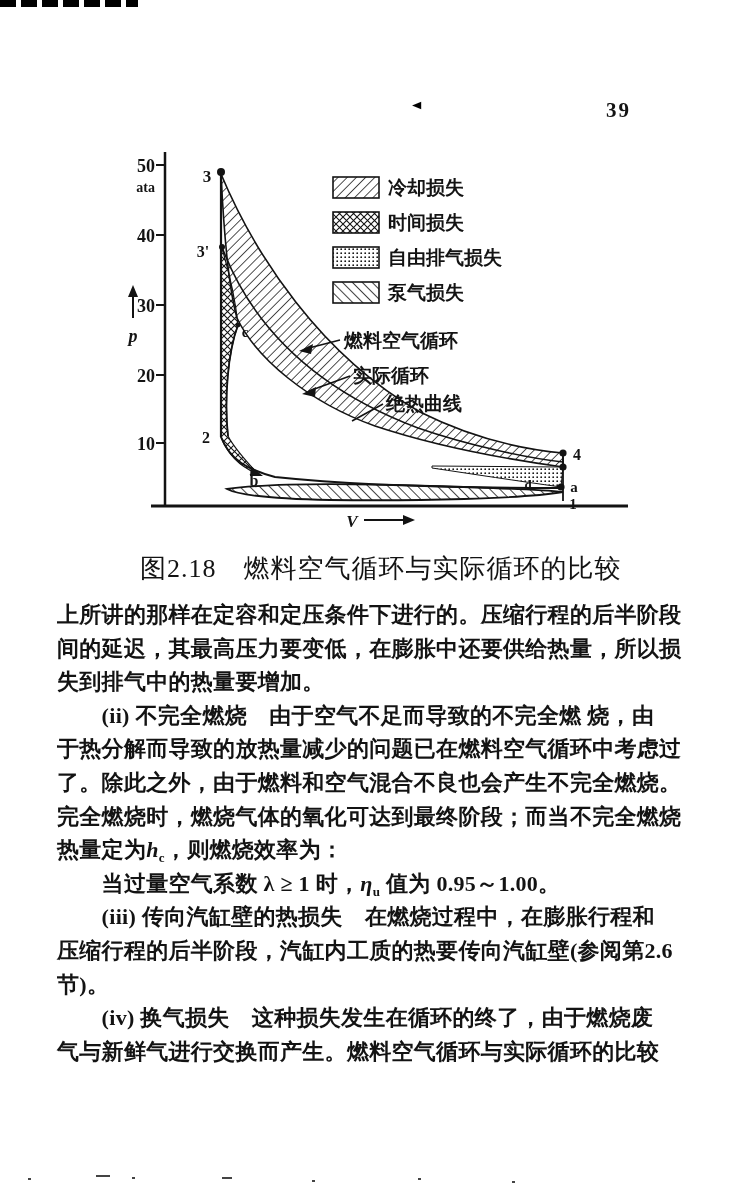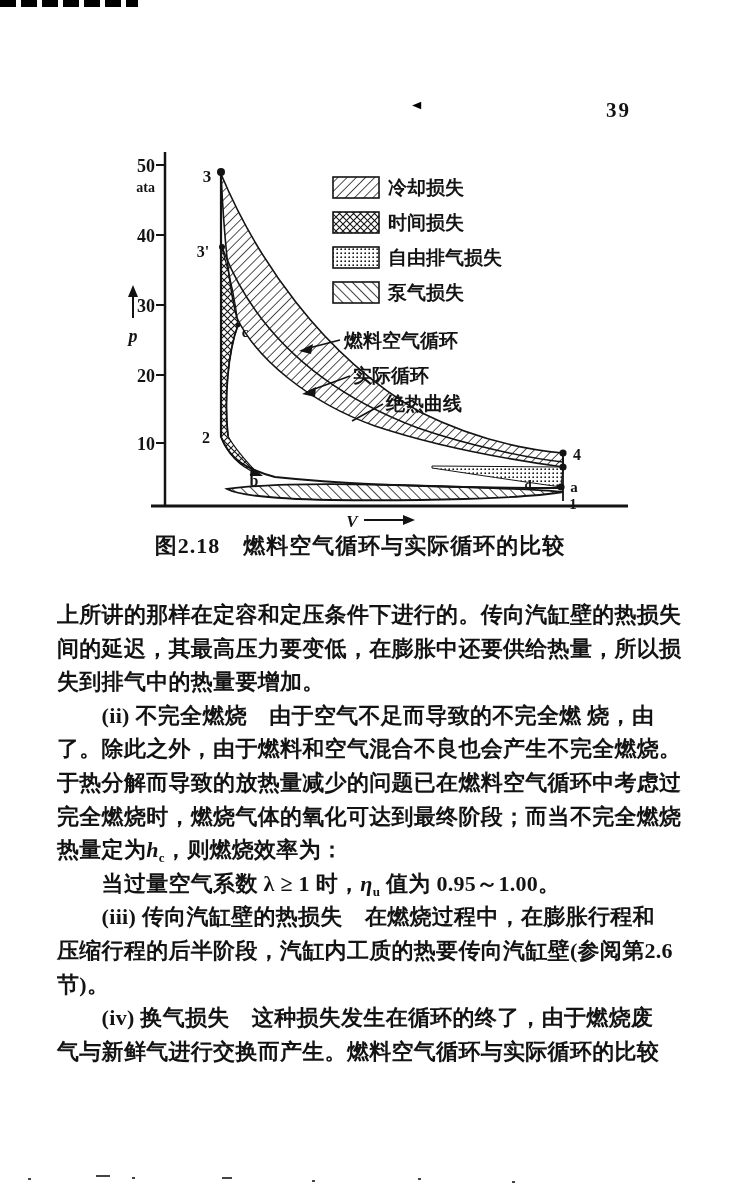--- a/index.html
+++ b/index.html
@@ -16,22 +16,22 @@
   .ink-mark{
     position:absolute; left:412px; top:98px; font-size:12px; color:#000;
     font-family:"DejaVu Sans",sans-serif; transform:scaleY(.8);
   }
   .page-number{
     position:absolute; left:606px; top:98px; font-size:21px; font-weight:bold;
     letter-spacing:2px;
   }
   .figure-svg{position:absolute; left:0; top:130px;}
   .caption{
-    position:absolute; left:140px; top:531px; width:440px;
-    text-align:center; font-size:22px; font-weight:bold; letter-spacing:1px;
+    position:absolute; left:140px; top:551px; width:440px;
+    text-align:center; font-size:26px; font-weight:normal; letter-spacing:1px;
     white-space:nowrap;
   }
   .body{
     position:absolute; left:57px; top:598px; width:634px;
     font-size:22px; font-weight:bold; letter-spacing:0.3px; line-height:33.6px;
   }
   .bline{height:33.6px; white-space:nowrap;}
   .bline.center{text-align:center; font-size:21px;}
   .bline sub{font-size:13px; line-height:0;}
   .it{font-style:italic;}
@@ -143,26 +143,26 @@
       <rect x="333" y="247" width="46" height="21" fill="url(#pd)" stroke="#131313" stroke-width="1.6"></rect>
       <text x="388" y="264" font-size="19">自由排气损失</text>
       <rect x="333" y="282" width="46" height="21" fill="url(#pb)" stroke="#131313" stroke-width="1.6"></rect>
       <text x="388" y="299" font-size="19">泵气损失</text>
     </g>
   </svg>
 
   <div class="caption">图2.18　燃料空气循环与实际循环的比较</div>
 
   <div class="body">
-      <div class="bline">上所讲的那样在定容和定压条件下进行的。传向汽缸壁的热损失</div>
+      <div class="bline">上所讲的那样在定容和定压条件下进行的。压缩行程的后半阶段</div>
       <div class="bline">间的延迟，其最高压力要变低，在膨胀中还要供给热量，所以损</div>
       <div class="bline">失到排气中的热量要增加。</div>
       <div class="bline">　　(ii) 不完全燃烧　由于空气不足而导致的不完全燃 烧，由</div>
+      <div class="bline">于热分解而导致的放热量减少的问题已在燃料空气循环中考虑过</div>
       <div class="bline">了。除此之外，由于燃料和空气混合不良也会产生不完全燃烧。</div>
-      <div class="bline">于热分解而导致的放热量减少的问题已在燃料空气循环中考虑过</div>
       <div class="bline">完全燃烧时，燃烧气体的氧化可达到最终阶段；而当不完全燃烧</div>
       <div class="bline">热量定为<span class="it">h</span><sub>c</sub>，则燃烧效率为：</div>
       <div class="bline">　　当过量空气系数 λ ≥ 1 时，<span class="it">η</span><sub>u</sub> 值为 0.95～1.00。</div>
       <div class="bline">　　(iii) 传向汽缸壁的热损失　在燃烧过程中，在膨胀行程和</div>
       <div class="bline">压缩行程的后半阶段，汽缸内工质的热要传向汽缸壁(参阅第2.6</div>
       <div class="bline">节)。</div>
       <div class="bline">　　(iv) 换气损失　这种损失发生在循环的终了，由于燃烧废</div>
       <div class="bline">气与新鲜气进行交换而产生。燃料空气循环与实际循环的比较</div>
     </div>
 

